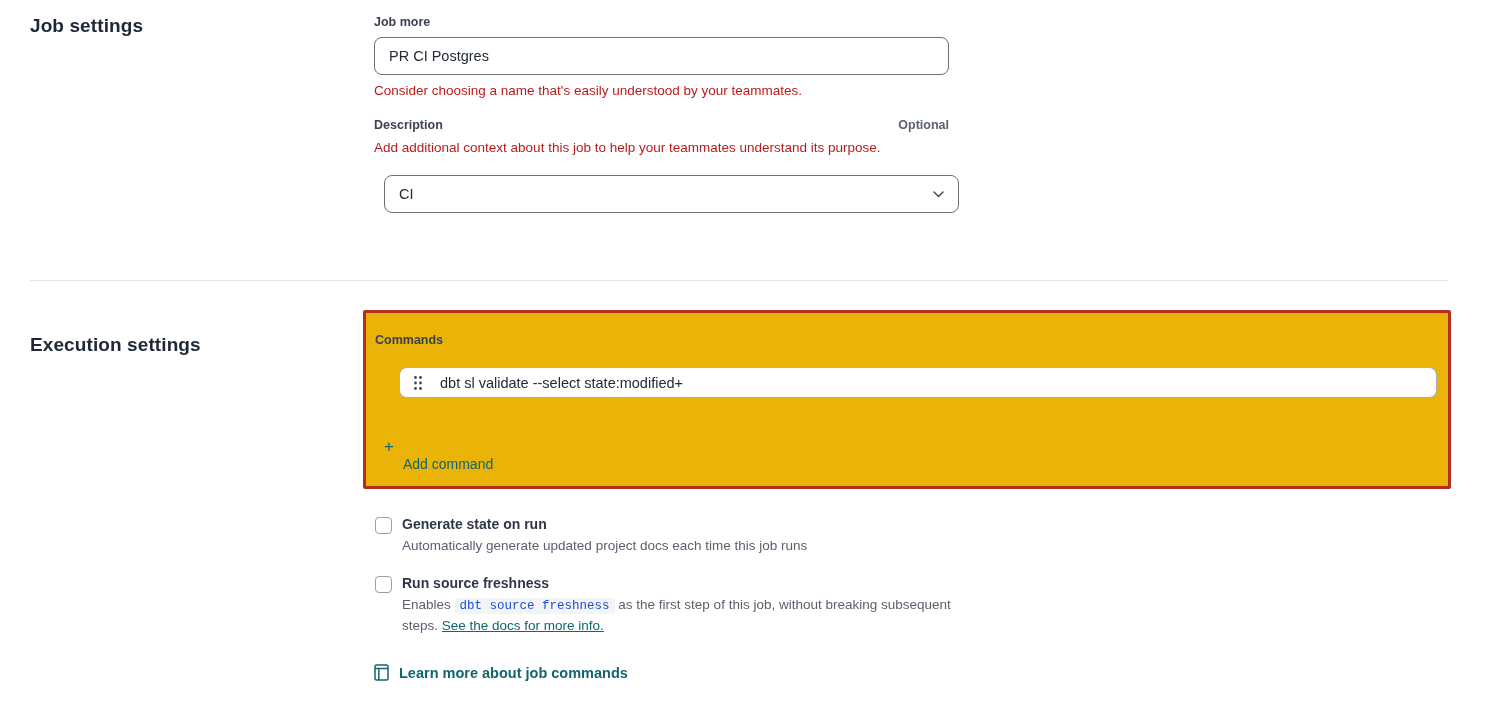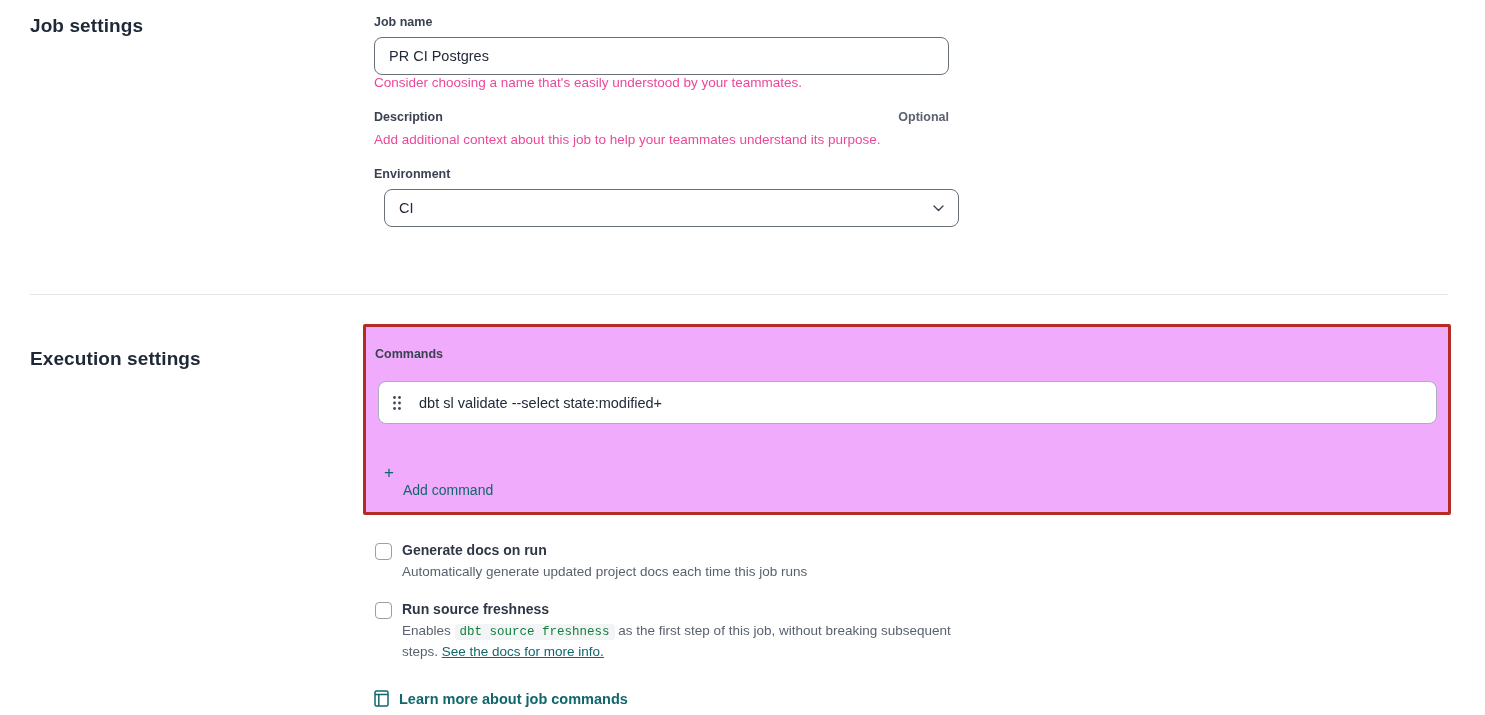--- a/index.html
+++ b/index.html
@@ -27,21 +27,21 @@
   }
   .field-label { font-size: 12.5px; font-weight: 700; color: #3a4252; }
   .optional-badge { font-size: 12.5px; font-weight: 700; color: #5a626e; }
   .text-input {
     width: 100%; height: 38px;
     border: 1px solid #6a7078; border-radius: 8px;
     padding: 0 14px; font-size: 14.5px; color: #232a38;
     font-family: "Liberation Sans", sans-serif;
     background: #fff; outline: none;
   }
-  .helper-text { margin-top: 0; font-size: 13.5px; color: #ec4899; }
+  .helper-text { margin-top: 8px; font-size: 13.5px; color: #b91c1c; }
 
   .select-box {
     width: 100%; height: 38px;
     border: 1px solid #6a7078; border-radius: 8px;
     padding: 0 14px; font-size: 14.5px; color: #232a38;
     background: #fff; display: flex; align-items: center;
     justify-content: space-between; cursor: pointer; margin-left: 10px;
   }
 
   .divider {
@@ -49,27 +49,27 @@
     margin: 47px 7px 0 0;
   }
 
   .exec-section { margin-top: 0; }
   .exec-heading-wrap { padding-top: 53px; }
 
   .commands-highlight {
     margin-top: 29px; margin-left: -11px;
     width: 1088px;
     border: 3px solid #b32d23; border-radius: 2px;
-    background: #f0abfc;
+    background: #eab308;
     padding: 20px 11px 10px 9px;
   }
   .commands-label { font-size: 12.5px; font-weight: 700; color: #3a4252; }
   .command-row {
     display: flex; align-items: center;
-    height: 43px; margin-top: 20px; margin-left: 3px;
+    height: 31px; margin-top: 20px; margin-left: 24px;
     border: 1px solid #a9b0ba; border-radius: 8px;
     background: #fff; padding: 0 14px;
   }
   .grip { margin-right: 18px; display: inline-flex; cursor: grab; }
   .command-text { font-size: 14.5px; color: #232a38; }
 
   .add-command {
     display: inline-flex; align-items: center; gap: 9px;
     margin-top: 22px; margin-left: 9px; margin-bottom: 4px;
     color: #12666e; cursor: pointer; background: none; border: none;
@@ -82,21 +82,21 @@
   .checkbox-group + .checkbox-group { margin-top: 18px; }
   .checkbox {
     width: 17px; height: 17px; flex-shrink: 0;
     border: 1.5px solid #99a0ab; border-radius: 4px;
     background: #fff; margin: 2px 10px 0 1px; cursor: pointer;
   }
   .checkbox-title { font-size: 14px; font-weight: 700; color: #2f3747; line-height: 19px; }
   .checkbox-helper { font-size: 13.5px; color: #5a626e; line-height: 20px; margin-top: 2px; }
   .code-chip {
     font-family: "Liberation Mono", monospace;
-    font-size: 12.5px; background: #f3f4f5; color: #15803d;
+    font-size: 12.5px; background: #f3f4f5; color: #1d4ed8;
     padding: 1px 5px; border-radius: 3px;
   }
   .docs-link { color: #12666e; text-decoration: underline; cursor: pointer; }
 
   .learn-more {
     display: inline-flex; align-items: center; gap: 10px;
     margin-top: 28px; color: #12666e; cursor: pointer;
     background: none; border: none;
     font-family: "Liberation Sans", sans-serif;
   }
@@ -110,38 +110,35 @@
 <div class="page">
 
   <div class="section">
     <div class="section-left">
       <h2 class="section-heading">Job settings</h2>
     </div>
     <div class="section-right">
 
       <div class="field">
         <div class="field-label-row">
-          <label class="field-label">Job name</label>
+          <label class="field-label">Job more</label>
         </div>
         <input class="text-input" type="text" value="PR CI Postgres" style="">
         <div class="helper-text">Consider choosing a name that's easily understood by your teammates.</div>
       </div>
 
       <div class="field">
         <div class="field-label-row">
           <label class="field-label">Description</label>
           <span class="optional-badge">Optional</span>
         </div>
         <div class="helper-text">Add additional context about this job to help your teammates understand its purpose.</div>
       </div>
 
       <div class="field">
-        <div class="field-label-row">
-          <label class="field-label">Environment</label>
-        </div>
         <div class="select-box">
           <span>CI</span>
           <span>
             <svg width="11" height="7" viewBox="0 0 11 7" fill="none">
               <path d="M1 1l4.5 4.5L10 1" stroke="#3a4252" stroke-width="1.4" stroke-linecap="round" stroke-linejoin="round"></path>
             </svg>
           </span>
         </div>
       </div>
 
@@ -175,21 +172,21 @@
 
         <button class="add-command">
           <span class="plus">+</span>
           <span class="add-label">Add command</span>
         </button>
       </div>
 
       <div class="checkbox-group">
         <div class="checkbox"></div>
         <div>
-          <div class="checkbox-title">Generate docs on run</div>
+          <div class="checkbox-title">Generate state on run</div>
           <div class="checkbox-helper">Automatically generate updated project docs each time this job runs</div>
         </div>
       </div>
 
       <div class="checkbox-group">
         <div class="checkbox"></div>
         <div>
           <div class="checkbox-title">Run source freshness</div>
           <div class="checkbox-helper"><span>Enables </span><span class="code-chip">dbt source freshness</span><span> as the first step of this job, without breaking subsequent steps. </span><a class="docs-link">See the docs for more info.</a></div>
         </div>

